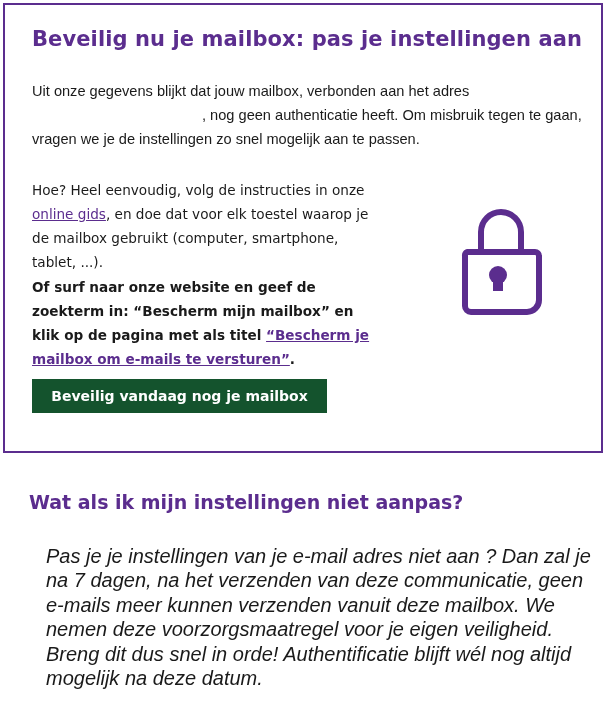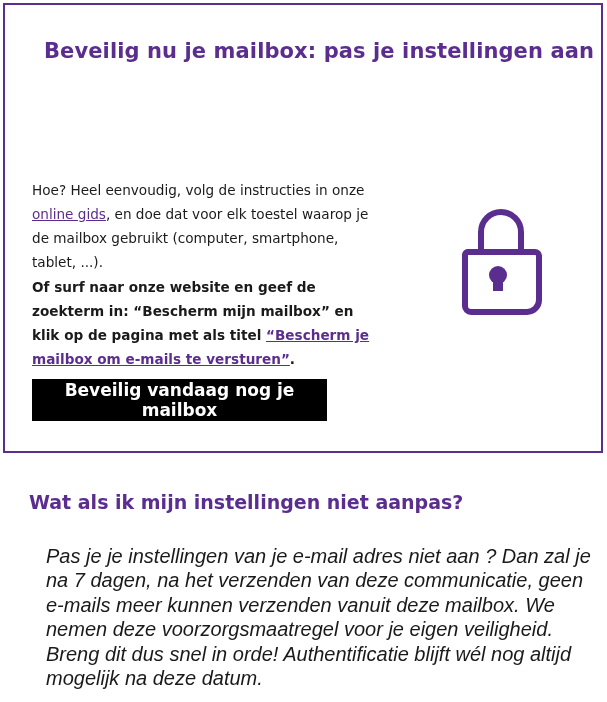--- a/index.html
+++ b/index.html
@@ -8,57 +8,58 @@
       font-family: "DejaVu Sans", sans-serif; color: #1a1a1a;
     }
     .box {
       position: absolute; left: 3px; top: 3px;
       width: 596px; height: 446px;
       border: 2px solid #5b2d8e;
       box-sizing: content-box;
     }
     .h1 {
       position: absolute; left: 27px; top: 22px;
-      margin: 12px; font-size: 21px; font-weight: bold; color: #5b2d8e;
+      margin: 0; font-size: 21px; font-weight: bold; color: #5b2d8e;
       letter-spacing: 0.1px; white-space: nowrap;
     }
     .p {
       position: absolute; margin: 0;
       font-size: 13.6px; line-height: 24px; color: #1a1a1a;
     }
     .p1 { left: 27px; top: 74px; width: 560px; font-family: "Liberation Sans", sans-serif; font-size: 14.6px; }
     .addr-gap { display: inline-block; width: 170px; }
     .p2 { left: 27px; top: 160px; width: 340px; margin-top: 13px; }
     .p3 { left: 27px; top: 270px; width: 350px; font-weight: bold; }
     a { color: #5b2d8e; text-decoration: underline; }
     .lock {
       position: absolute; left: 452px; top: 203px; width: 88px; height: 110px;
     }
     .btn {
       position: absolute; left: 27px; top: 374px;
-      width: 295px; height: 42px; background: #000000; color: #ffffff;
+      width: 295px; height: 34px; background: #14532d; color: #ffffff;
       border: none; font-family: "DejaVu Sans", sans-serif; font-weight: bold;
-      font-size: 17px; display: flex; align-items: center; justify-content: center;
+      font-size: 14px; display: flex; align-items: center; justify-content: center;
       cursor: pointer; padding: 0;
     }
     .h2 {
       position: absolute; left: 29px; top: 491px; margin: 0;
       font-size: 19px; font-weight: bold; color: #5b2d8e; white-space: nowrap;
     }
     .p4 {
       left: 46px; top: 544px; width: 560px;
       font-family: "Liberation Sans", sans-serif; font-size: 20px; line-height: 24.4px; font-style: italic;
     }
   </style>
 </head>
 <body>
 
 <div class="box">
   <h1 class="h1">Beveilig nu je mailbox: pas je instellingen aan</h1>
 
+  <p class="p p1"><span>Uit onze gegevens blijkt dat jouw mailbox, verbonden aan het adres</span> <span class="addr-gap"></span><span>, nog geen authenticatie heeft. Om misbruik tegen te gaan, vragen we je de instellingen zo snel mogelijk aan te passen.</span></p>
 
   <p class="p p2"><span>Hoe? Heel eenvoudig, volg de instructies in onze </span><a href="#">online gids</a><span>, en doe dat voor elk toestel waarop je de mailbox gebruikt (computer, smartphone, tablet, ...).</span></p>
 
   <p class="p p3"><span>Of surf naar onze website en geef de zoekterm in: “Bescherm mijn mailbox” en klik op de pagina met als titel </span><a href="#">“Bescherm je mailbox om e-mails te versturen”</a><span>.</span></p>
 
   <svg class="lock" viewBox="0 0 88 110" xmlns="http://www.w3.org/2000/svg">
     <path d="M24 44 V24 A20 20 0 0 1 64 24 V44" fill="none" stroke="#5b2d8e" stroke-width="6"></path>
     <path d="M10 44 H78 A4 4 0 0 1 82 48 V92 A12 12 0 0 1 70 104 H14 A6 6 0 0 1 8 98 V48 A4 4 0 0 1 10 44 Z" fill="none" stroke="#5b2d8e" stroke-width="6" stroke-linejoin="round"></path>
     <circle cx="41" cy="67" r="9" fill="#5b2d8e"></circle>
     <rect x="36" y="68" width="10" height="15" fill="#5b2d8e"></rect>

